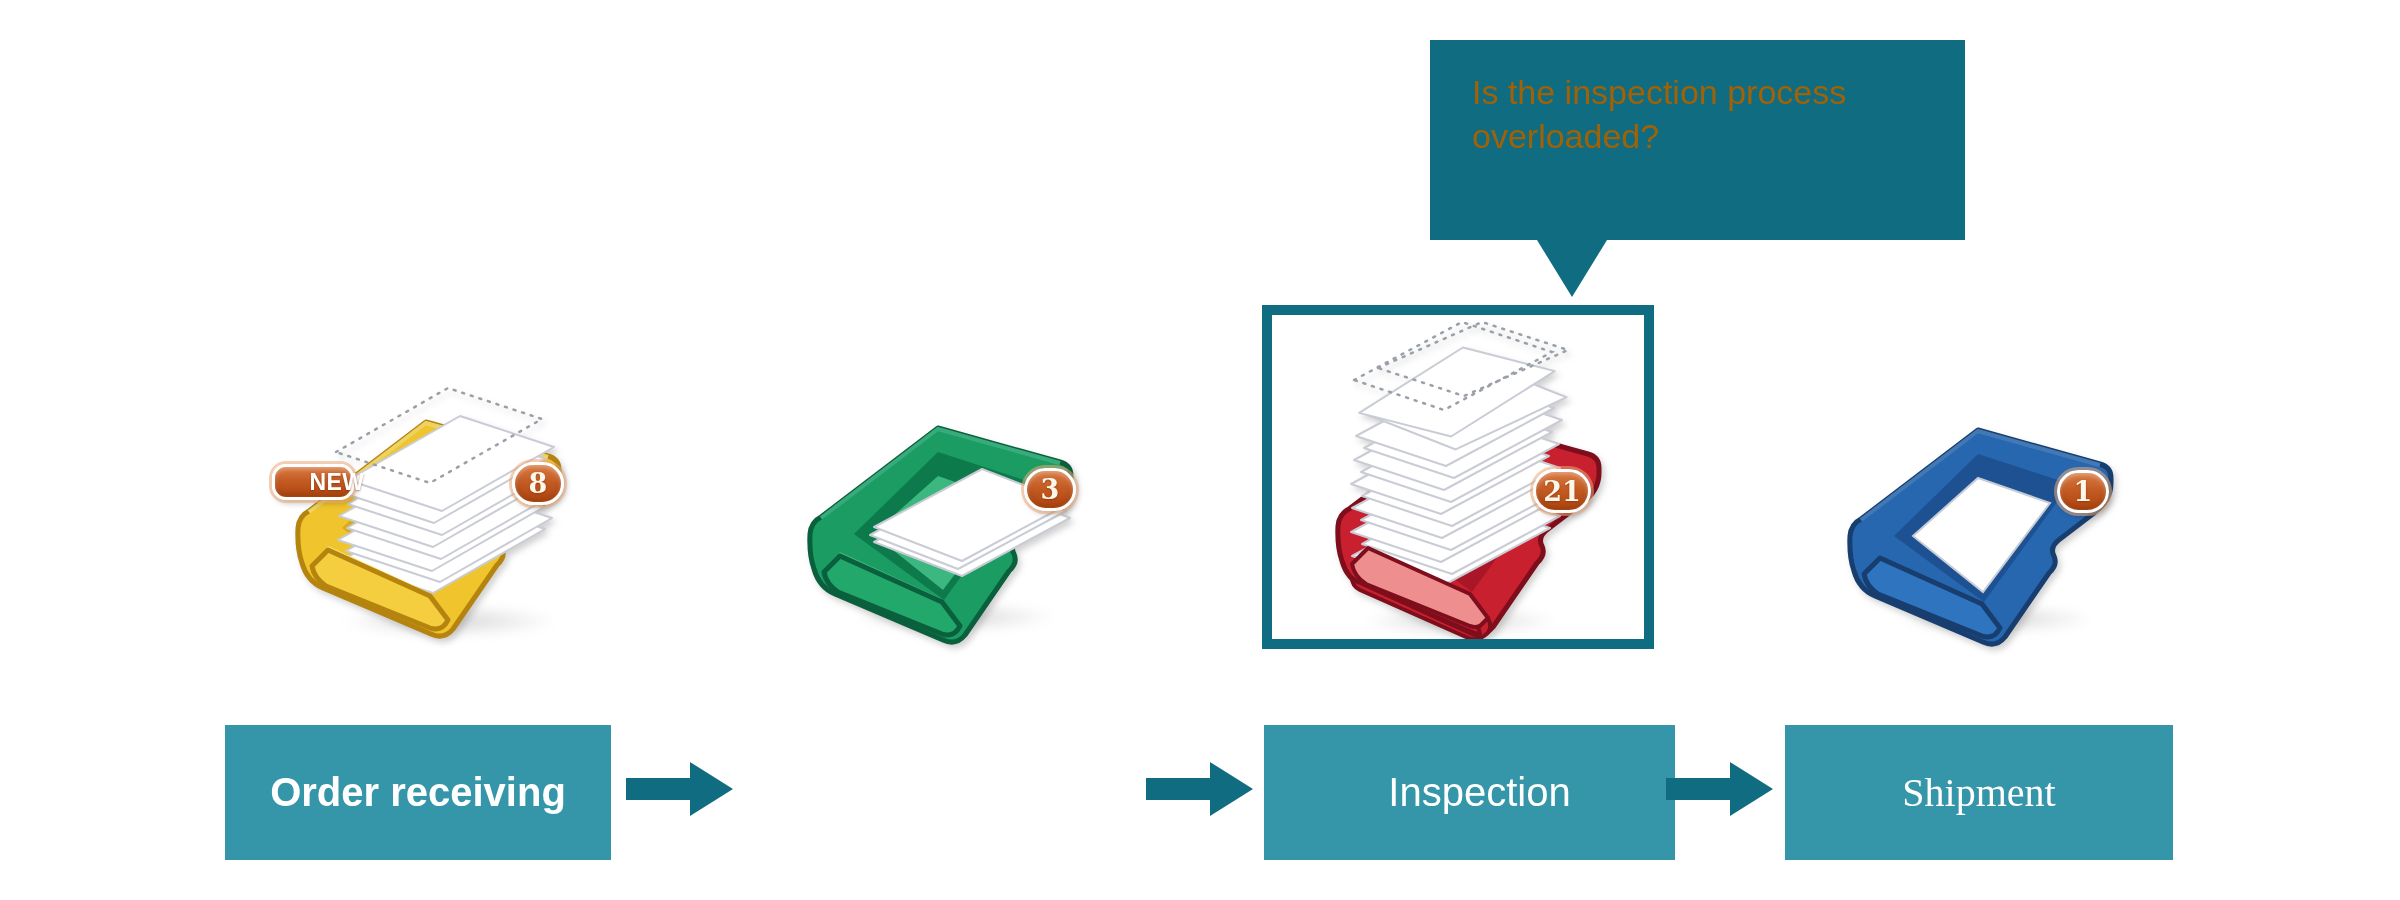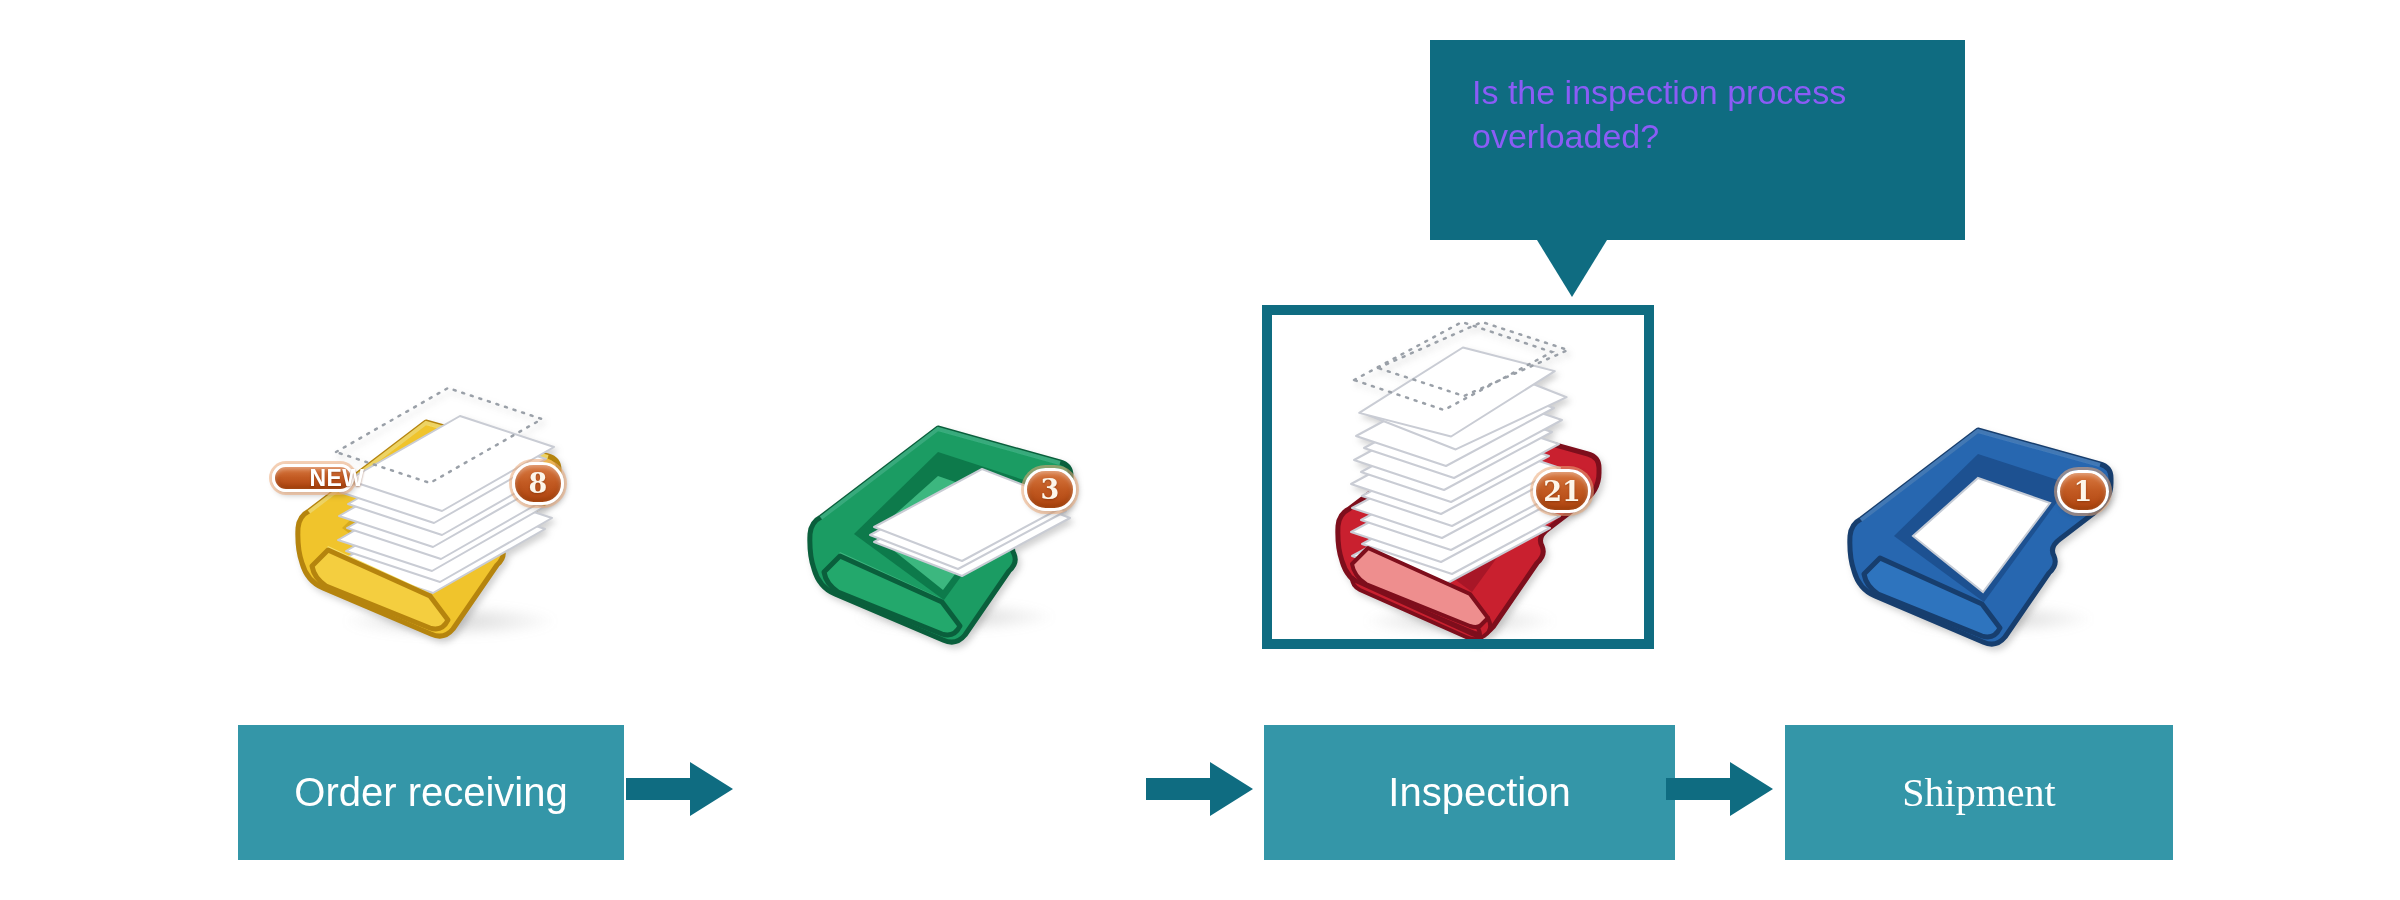--- a/index.html
+++ b/index.html
@@ -3,21 +3,21 @@
 <meta charset="utf-8">
 <style>
   html,body{margin:0;padding:0;background:#ffffff;}
   .canvas{position:relative;width:2400px;height:900px;background:#ffffff;overflow:hidden;
           font-family:"Liberation Sans",sans-serif;}
 
   
   .bubble{position:absolute;left:1430px;top:40px;width:535px;height:200px;z-index:4;}
   .bubble-rect{position:absolute;inset:0;background:#0f6c81;}
   .bubble-text{position:absolute;left:42px;top:30px;width:455px;
-               color:#8b5cf6;font-size:34px;line-height:44px;}
+               color:#a16207;font-size:34px;line-height:44px;}
   .bubble-tail{position:absolute;left:107px;top:200px;width:0;height:0;
                border-left:35px solid transparent;border-right:35px solid transparent;
                border-top:57px solid #0f6c81;}
 
   
   .highlight-box{position:absolute;left:1262px;top:305px;width:392px;height:344px;
                  box-sizing:border-box;border:10px solid #0f6c81;z-index:2;background:transparent;}
 
   
   .tray{position:absolute;z-index:1;filter:drop-shadow(3px 4px 3px rgba(90,90,90,.28));}
@@ -127,35 +127,35 @@
   </svg>
 
   <svg class="tray" style="left:1820px;top:408px;" width="300" height="250" viewBox="0 0 300 250">
     <path d="M158,22 L280,56 Q291,59 291,70 L291,75 Q291,93 274,105 L240,131 Q229,139 234,148 Q238,157 229,165 L185,229 Q176,240 163,234 L55,188 Q39,181 34,163 Q29,149 30,128 Q31,116 41,111 Z" fill="#2767b0" stroke="#173e6e" stroke-width="5" stroke-linejoin="round"></path>
     <path d="M158,46 L250,76 L164,194 L74,128 Z" fill="#1d5191"></path>
     <polygon points="158,70 230,95 163,184 93,128" fill="#ffffff" stroke="#c6ccd6" stroke-width="2"></polygon>
     <path d="M60,150 L162,196 L180,220 Q174,232 162,228 L58,186 Q46,178 44,166 Z" fill="#2e74be" stroke="#173e6e" stroke-width="5" stroke-linejoin="round"></path>
     <path d="M41,112 L158,23 L280,57" fill="none" stroke="#4d87c6" stroke-width="4" opacity=".8"></path>
   </svg>
 
-  <div class="badge new" style="left:272px;top:464px;width:82px;height:28px;padding-left:48px;">NEW</div>
+  <div class="badge new" style="left:272px;top:464px;width:82px;height:36px;padding-left:48px;">NEW</div>
   <div class="badge" style="left:512px;top:462px;width:52px;height:43px;">8</div>
   <div class="badge" style="left:1024px;top:468px;width:52px;height:43px;">3</div>
   <div class="badge" style="left:1533px;top:469px;width:58px;height:44px;">21</div>
   <div class="badge" style="left:2057px;top:470px;width:52px;height:43px;">1</div>
 
   <div class="highlight-box"></div>
 
   <div class="bubble">
     <div class="bubble-rect"></div>
     <div class="bubble-text">Is the inspection process overloaded?</div>
     <div class="bubble-tail"></div>
   </div>
 
-  <div class="stage-box" style="left:238px;width:386px;">
+  <div class="stage-box" style="left:225px;width:386px;font-weight:bold;">
     <span>Order receiving</span>
   </div>
   <div class="stage-box" style="left:1264px;width:391px;padding-left:20px;">
     <span>Inspection</span>
   </div>
   <div class="stage-box" style="left:1785px;width:388px;font-family:Liberation Serif, serif;">
     <span>Shipment</span>
   </div>
 
   <svg class="arrow" style="left:626px;" width="107" height="54" viewBox="0 0 107 54">

